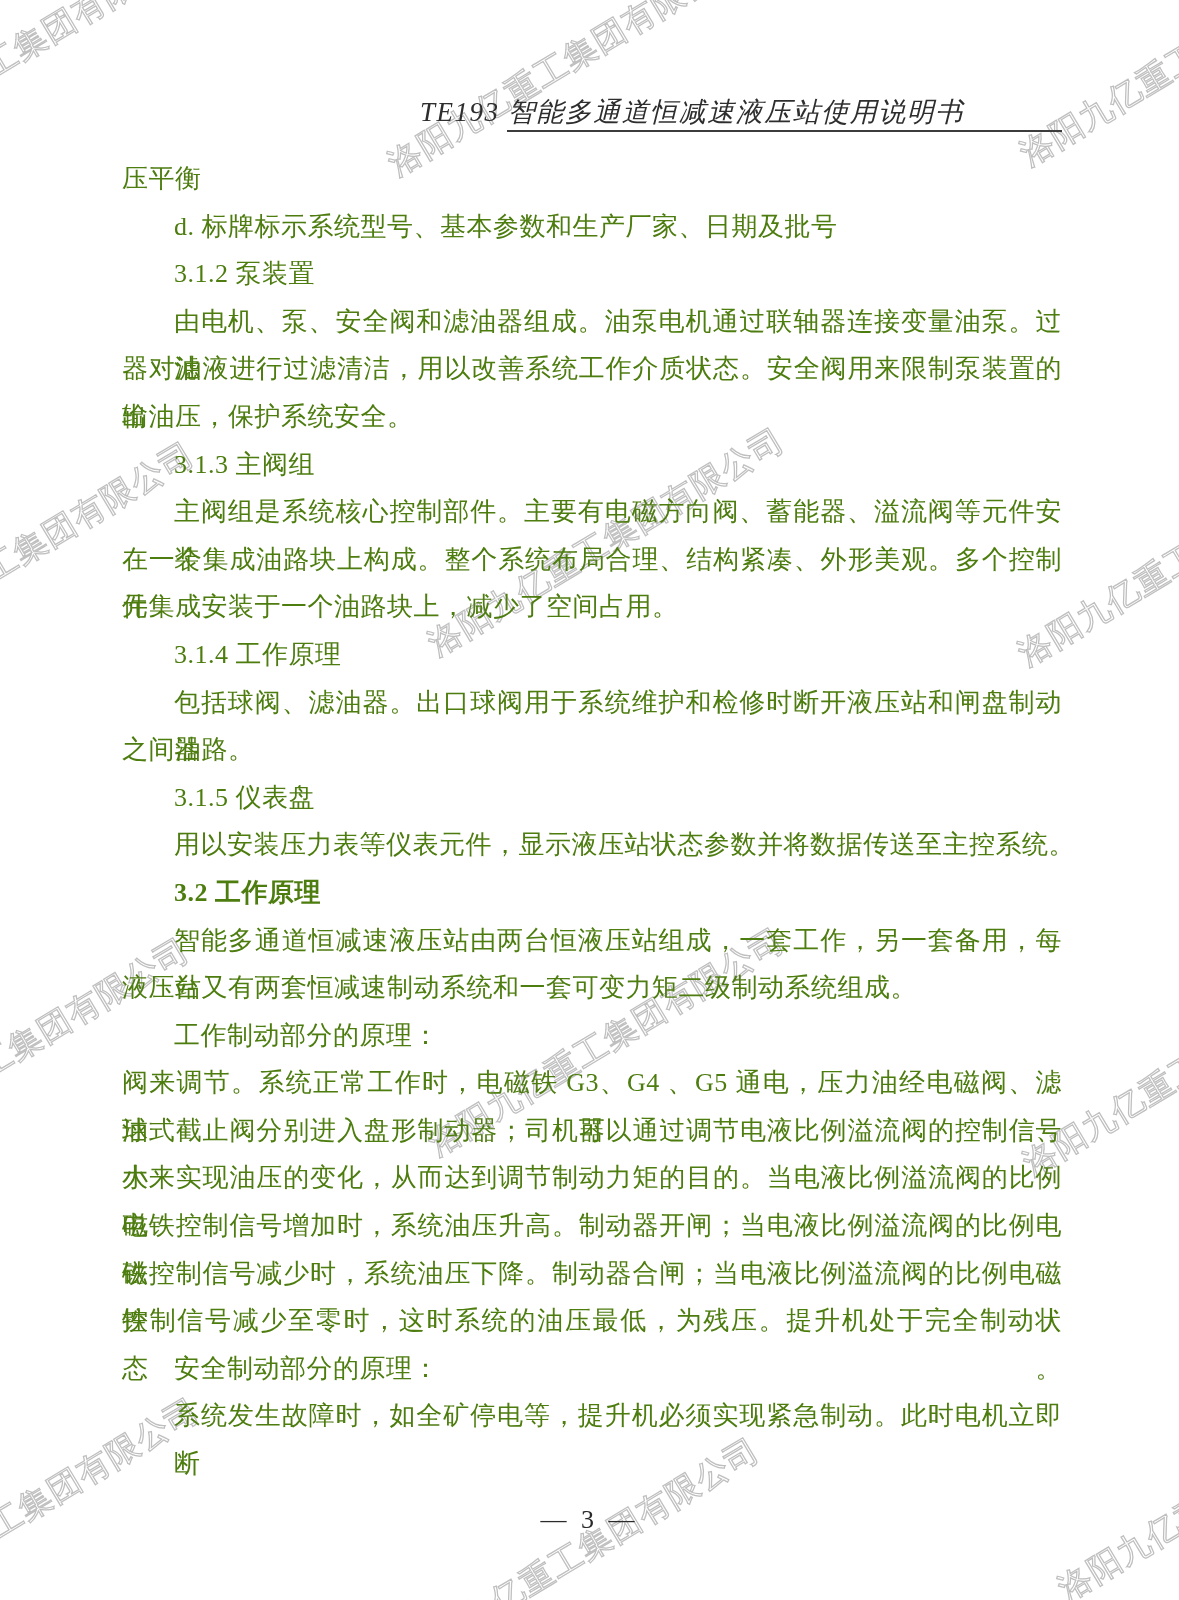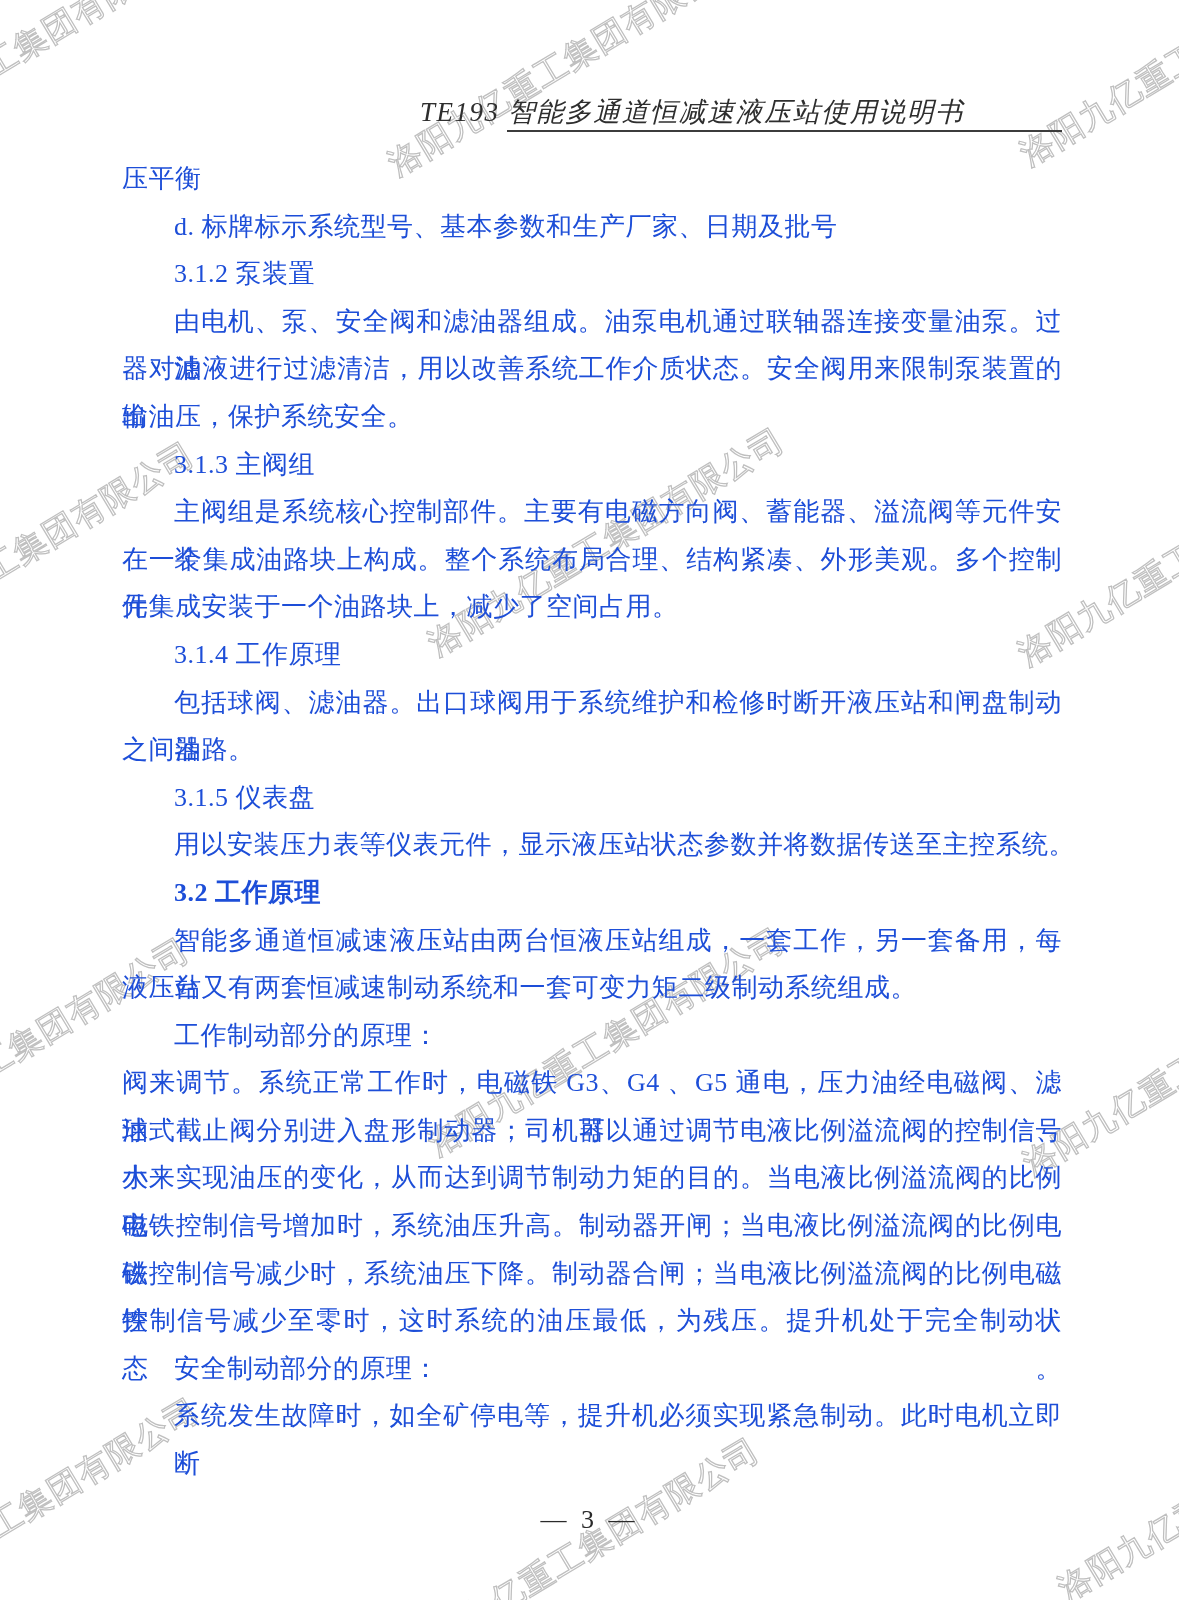--- a/index.html
+++ b/index.html
@@ -43,21 +43,21 @@
   
   .body-col{
     position:absolute;top:155px;left:122px;width:940px;z-index:1;
   }
   .line{
     font-size:26px;
     line-height:47.6px;
     height:47.6px;
     letter-spacing:0.5px;
     white-space:nowrap;
-    color:#1d4ed8;
+    color:#4d7c0f;
   }
   .line.indent{padding-left:52px;}
   .line.fill{
     white-space:normal;
     text-align:justify;
     text-align-last:justify;
     -moz-text-align-last:justify;
   }
   .line.bold{font-weight:bold;}
   

